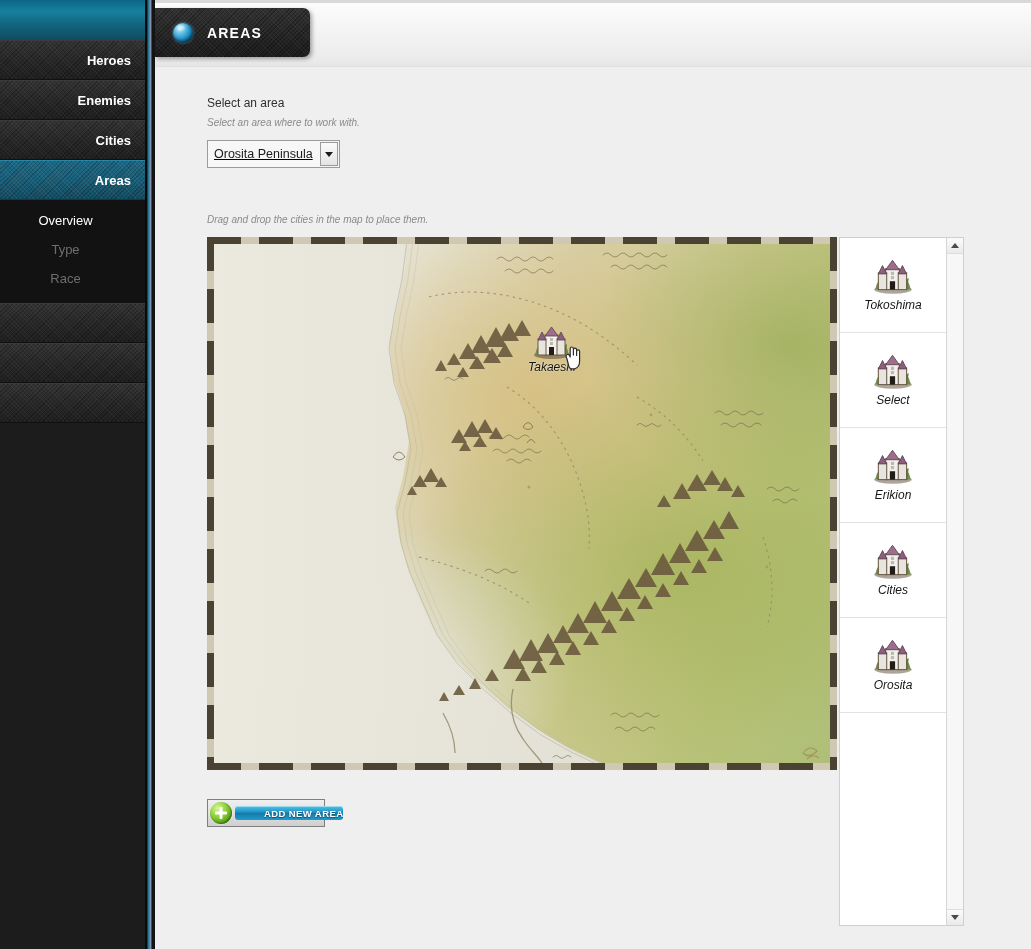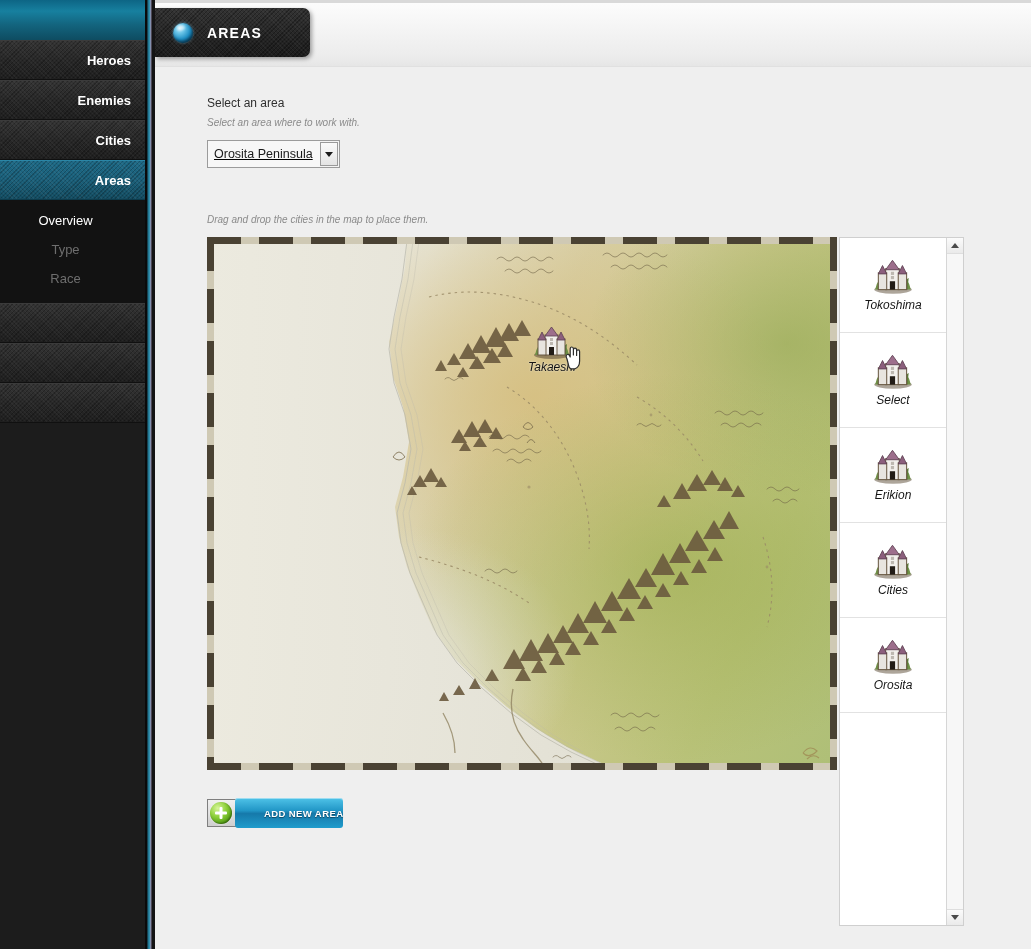--- a/index.html
+++ b/index.html
@@ -261,21 +261,21 @@
     flex: 0 0 auto; margin-right: 3px; position: relative;
     background: radial-gradient(circle at 35% 28%, #d8f59b 0%, #8fd13c 40%, #4f9c10 78%, #2f6a06 100%);
     box-shadow: inset -1px -1px 2px rgba(0,0,0,0.35), 0 0 2px rgba(255,255,255,0.7);
   }
   #add-btn-plus::before, #add-btn-plus::after {
     content: ""; position: absolute; background: #ffffff; border-radius: 1px;
   }
   #add-btn-plus::before { left: 50%; top: 23%; width: 3px; height: 54%; transform: translateX(-50%); }
   #add-btn-plus::after { top: 50%; left: 23%; height: 3px; width: 54%; transform: translateY(-50%); }
   #add-btn-body {
-    flex: 1; height: 30px;
+    flex: 1; height: 14px;
     display: flex; align-items: center; justify-content: flex-end;
     border-radius: 3px;
     background: linear-gradient(to bottom, #4fc3e8 0%, #2196c6 42%, #1679aa 52%, #1f9ccc 100%);
     box-shadow: inset 0 1px 0 rgba(255,255,255,0.45);
     padding-left: 29px;
   }
   #add-btn-label {
     color: #ffffff; font-size: 9.5px; font-weight: bold; letter-spacing: 0.4px;
     text-shadow: 0 1px 1px rgba(0,0,0,0.45);
     white-space: nowrap;

